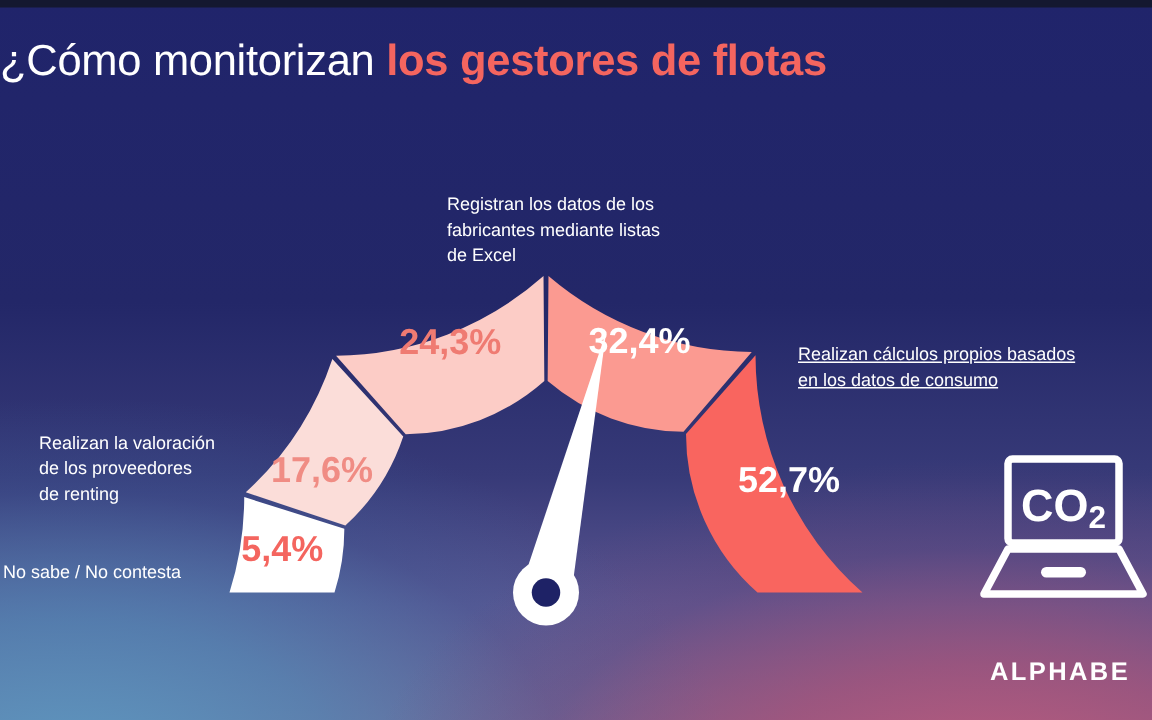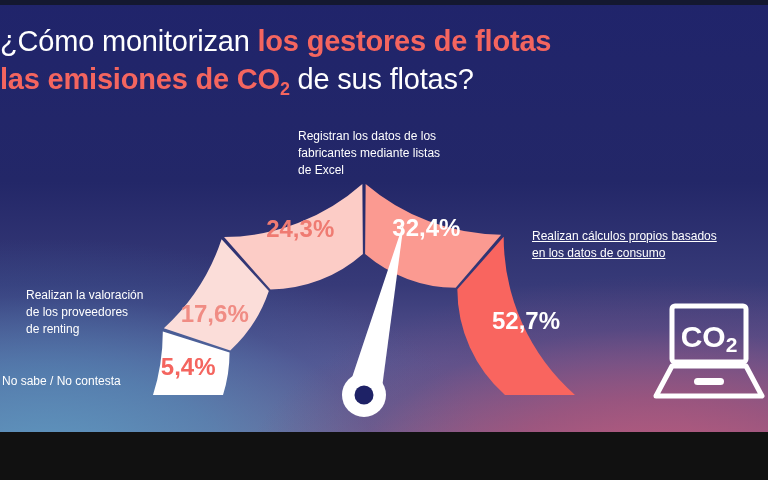--- a/index.html
+++ b/index.html
@@ -3,21 +3,21 @@
 <meta charset="utf-8">
 <style>
   html, body {
     margin: 0;
     padding: 0;
     background: #111;
   }
   #page {
     position: relative;
     width: 768px;
-    height: 432px;
+    height: 480px;
     overflow: hidden;
     font-family: "Liberation Sans", sans-serif;
     background:
       radial-gradient(ellipse 70% 62% at 86% 112%, rgba(196,92,124,0.95) 0%, rgba(170,82,120,0.72) 32%, rgba(120,70,120,0.26) 58%, rgba(60,55,110,0.0) 78%),
       radial-gradient(ellipse 72% 66% at 6% 108%, rgba(92,155,195,0.96) 0%, rgba(80,140,185,0.70) 33%, rgba(60,100,160,0.28) 60%, rgba(40,60,120,0.0) 80%),
       linear-gradient(180deg, #20246B 0%, #232768 42%, #373A78 66%, #5A5590 84%, #7A6392 100%);
   }
   #topstrip {
     position: absolute;
     left: 0; top: 0;
@@ -102,21 +102,20 @@
 </style>
 </head>
 <body>
 
 <div id="page">
 
   <div id="topstrip"></div>
 
   <div id="title">
     <span class="tline"><span class="plain">¿Cómo monitorizan </span><span class="hl">los gestores de flotas</span></span>
-    <span class="tline"><span class="hl">las emisiones de CO</span><sub class="hl">2</sub><span class="plain"> de sus flotas?</span></span>
   </div>
 
   <svg id="gauge" width="768" height="480" viewBox="0 0 768 480">
     <g id="gauge-segments">
         <path d="M 153 395 A 211 211 0 0 0 162.82116964069075 331.37549045171136 L 229.56296170302082 352.48314764782606 A 141 141 0 0 1 223 395 Z" fill="#FFFFFF"></path>
         <path d="M 163.84535893401852 328.2233599246853 A 211 211 0 0 0 221.58627697934247 239.3101432482018 L 268.8325358013616 290.96080662557563 A 141 141 0 0 1 230.24737255780386 350.37674762739636 Z" fill="#FBDDD9"></path>
         <path d="M 224.04931618916132 237.09241278241677 A 211 211 0 0 0 362.34282691248194 184.00650773694937 L 362.89259997469173 254.00434877208465 A 141 141 0 0 1 270.4784529984443 289.47881612474293 Z" fill="#FCCCC6"></path>
         <path d="M 365.6571730875181 184.00650773694937 A 211 211 0 0 0 501.1735012521759 234.67398665775008 L 455.6657046282313 287.8627114632358 A 141 141 0 0 1 365.1074000253083 254.00434877208465 Z" fill="#FB9A91"></path>
         <path d="M 503.6748700626503 236.84839339108265 A 211 211 0 0 0 575 395 L 505 395 A 141 141 0 0 1 457.33723544470945 289.3157510338514 Z" fill="#F9655F"></path>
       </g>

